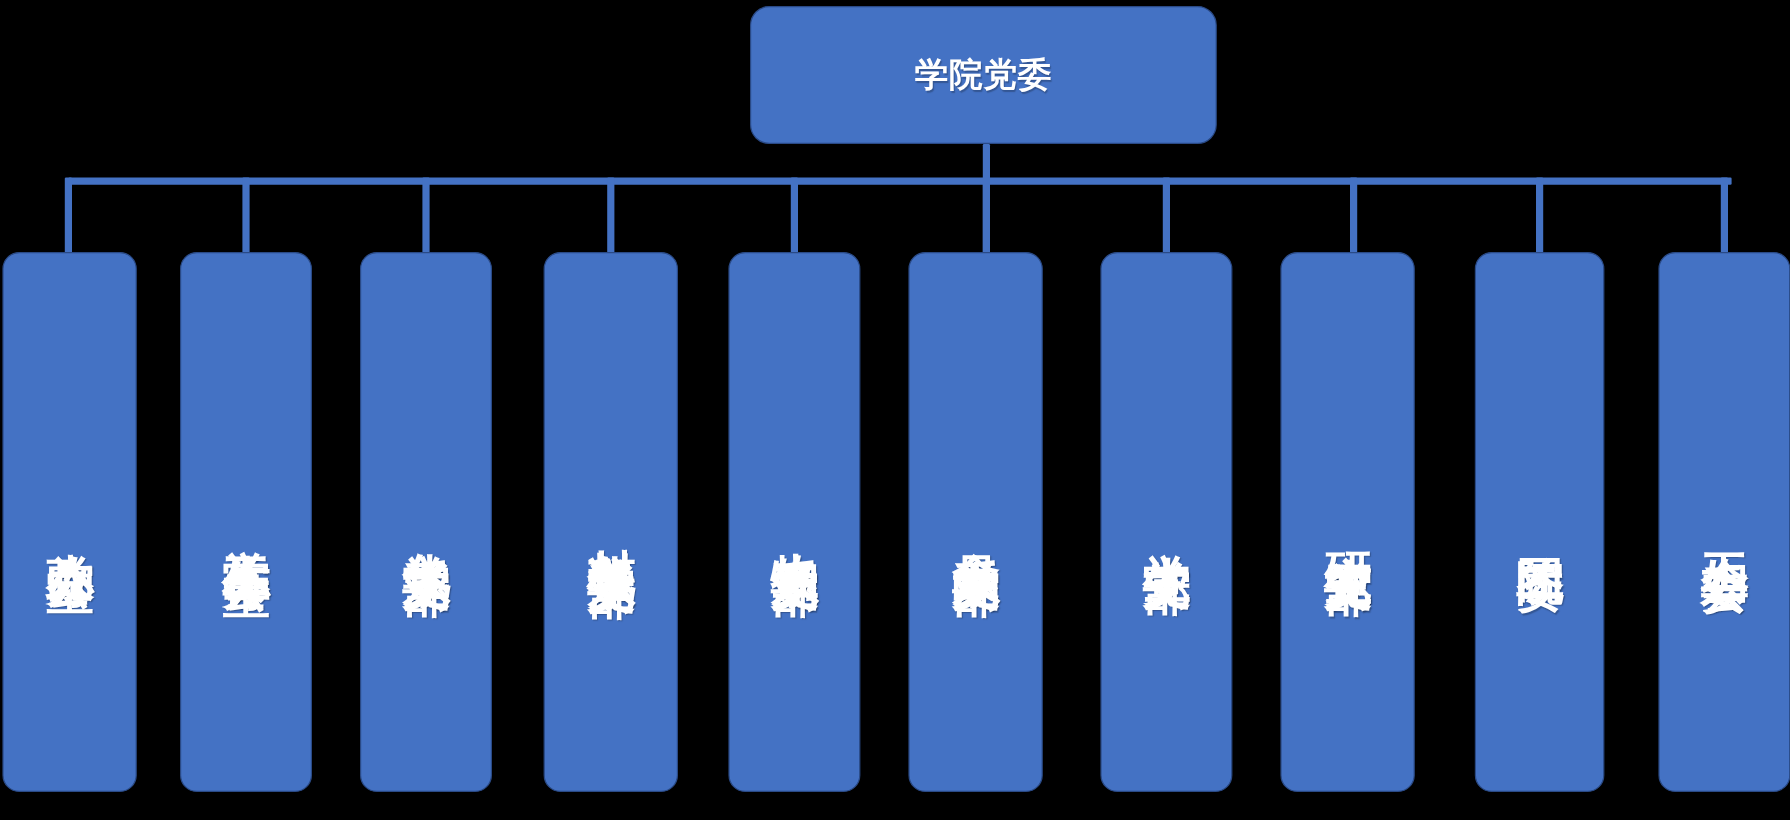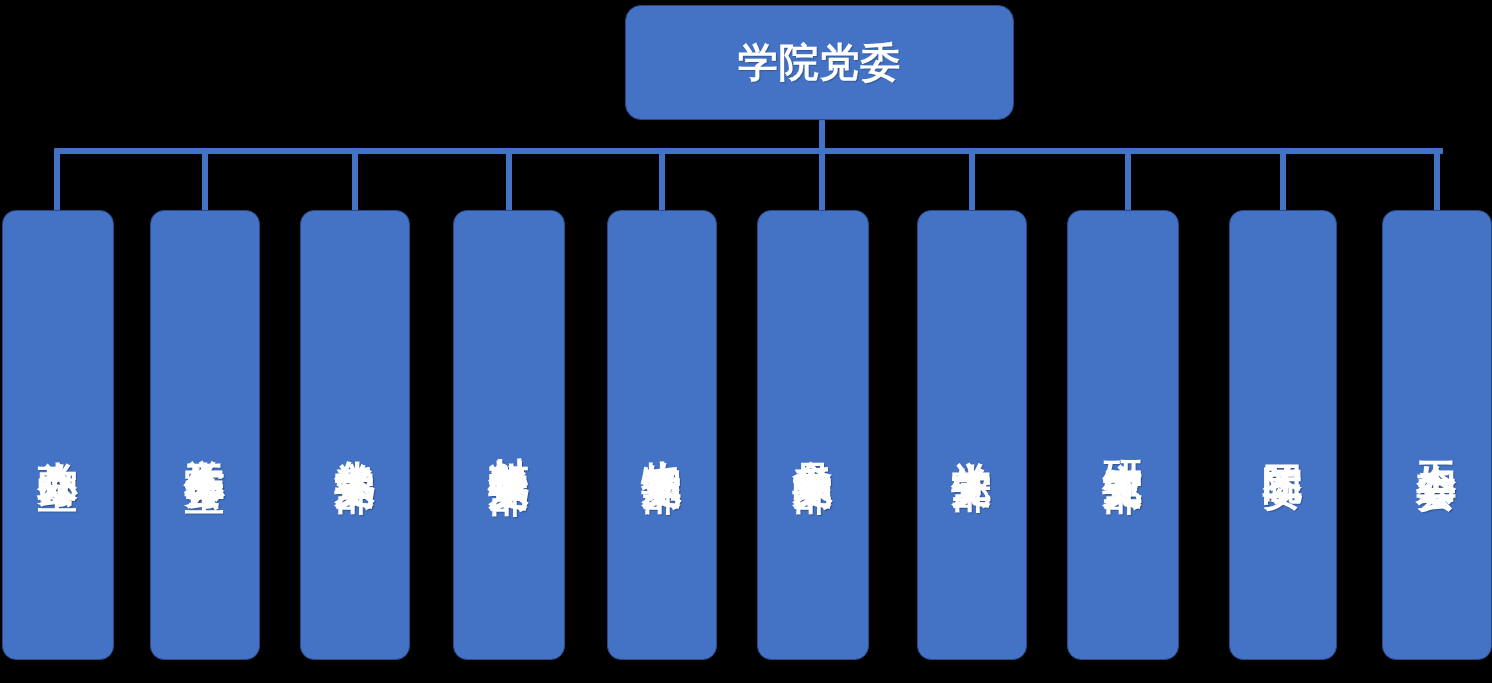--- a/index.html
+++ b/index.html
@@ -39,21 +39,21 @@
   .node-label {
     color: #ffffff;
     font-weight: 700;
     line-height: 1.06;
     letter-spacing: 0.02em;
     text-align: center;
     white-space: nowrap;
     text-shadow: 1px 1px 1px rgba(0,0,0,0.25);
   }
   .node-root .node-label {
-    font-size: 40px;
+    font-size: 28px;
   }
   
   .node-child .node-label {
     font-size: 40px;
     writing-mode: vertical-rl;
     text-orientation: upright;
     line-height: 1.0;
     letter-spacing: 0.06em;
     white-space: nowrap;
   }

